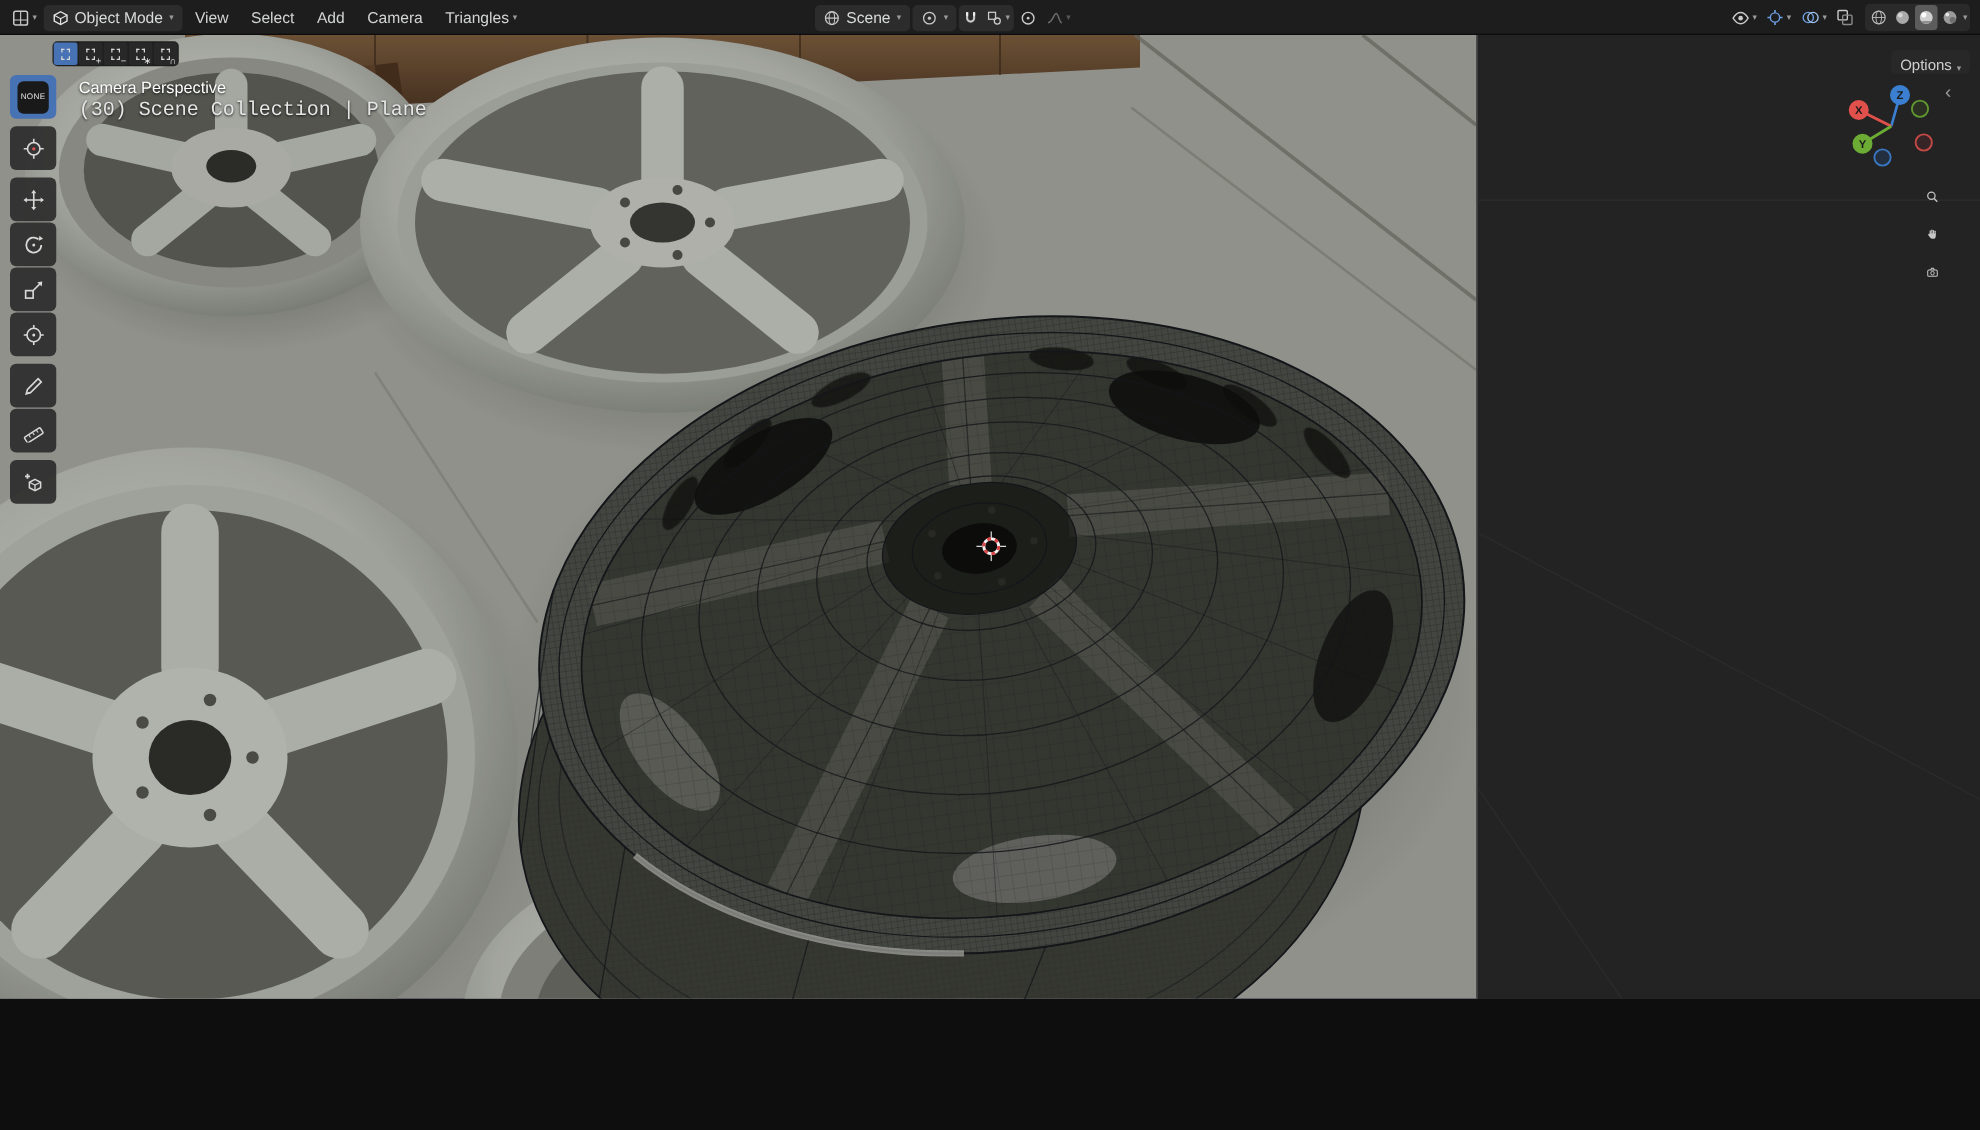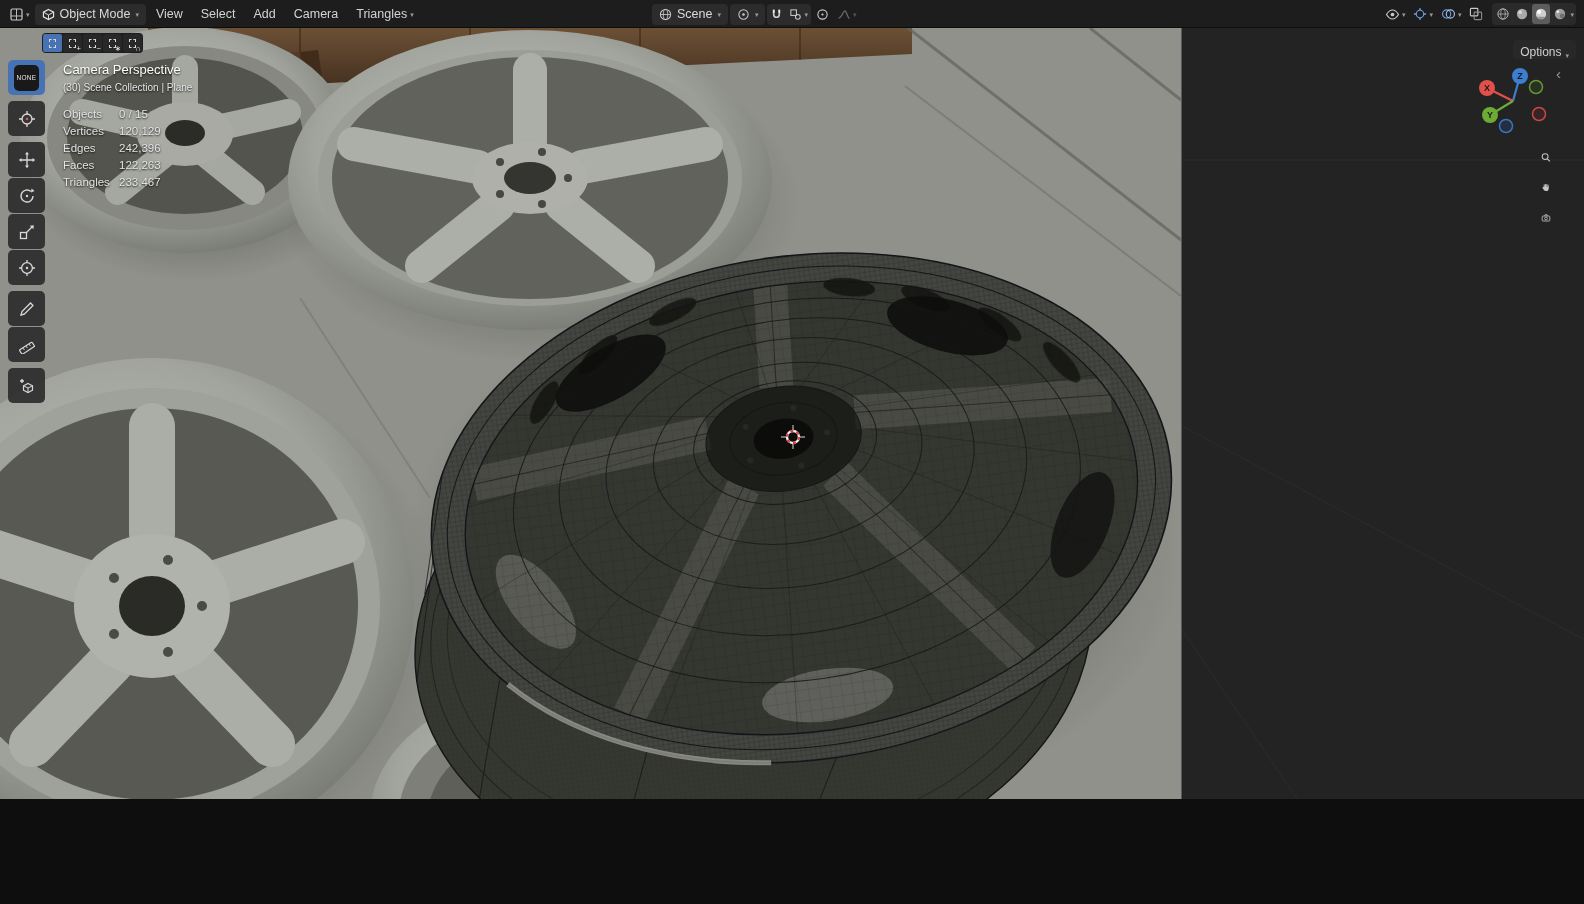--- a/index.html
+++ b/index.html
@@ -40,21 +40,21 @@
   
   .toolbar{position:absolute;left:8px;top:32px;display:flex;flex-direction:column;z-index:25;}
   .tool{width:37px;height:35px;margin-bottom:1px;background:rgba(44,44,44,.92);border:0;border-radius:5px;display:flex;align-items:center;justify-content:center;color:#d8d8d8;}
   .tool.active{background:#4772b3;}
   .tool.gap{margin-top:5px;}
   .rf-badge{width:26px;height:26px;background:#191919;border-radius:5px;color:#e6e6e6;font-size:6.5px;letter-spacing:.3px;display:flex;align-items:center;justify-content:center;}
 
   
   .hud{position:absolute;left:63px;top:33px;z-index:20;color:#fff;text-shadow:0 1px 2px rgba(0,0,0,.85);}
   .hud .l1{font-size:13px;line-height:18px;color:#ffffff;}
-  .hud .l2{font-size:10px;line-height:18px;color:#e6e6e6;}
+  .hud .l2{font-size:16px;line-height:18px;color:#e6e6e6;font-family:Liberation Mono, monospace;}
   .hud .stats{margin-top:11px;display:grid;grid-template-columns:56px auto;row-gap:5px;font-size:11.5px;color:#e3e3e3;}
 
   
   .navgizmo{position:absolute;left:1477px;top:36px;width:72px;height:76px;z-index:22;}
   .sidebtn{position:absolute;left:1535px;width:22px;height:22px;background:rgba(40,40,40,.0);border:0;border-radius:11px;display:flex;align-items:center;justify-content:center;z-index:22;}
   .sidebar-arrow{position:absolute;left:1556px;top:38px;color:#9a9a9a;font-size:15px;line-height:1;z-index:22;}
 
   
   .cursor3d{position:absolute;left:781px;top:397px;width:24px;height:24px;z-index:21;}
 
@@ -505,32 +505,20 @@
           <path d="M10 6.5 14.5 8.8v4.4L10 15.5 5.5 13.2V8.8Z" fill="none" stroke="#d8d8d8" stroke-width="1.2"></path>
           <path d="M5.5 8.8 10 11l4.5-2.2M10 11v4.5" fill="none" stroke="#d8d8d8" stroke-width="1"></path>
           <path d="M4 2v4M2 4h4" stroke="#d8d8d8" stroke-width="1.4"></path>
         </svg>
       </button>
     </div>
 
     <div class="hud">
       <div class="l1">Camera Perspective</div>
       <div class="l2">(30) Scene Collection | Plane</div>
-      <div class="stats">
-        <span>Objects</span>
-          <span>0 / 15</span>
-        <span>Vertices</span>
-          <span>120,129</span>
-        <span>Edges</span>
-          <span>242,396</span>
-        <span>Faces</span>
-          <span>122,263</span>
-        <span>Triangles</span>
-          <span>233,467</span>
-      </div>
     </div>
 
     <div class="navgizmo">
       <svg width="72" height="76" viewBox="0 0 72 76">
         <line x1="36" y1="37" x2="43" y2="12" stroke="#3b7fd0" stroke-width="2.2"></line>
         <line x1="36" y1="37" x2="10" y2="24" stroke="#e2504c" stroke-width="2.2"></line>
         <line x1="36" y1="37" x2="13" y2="51" stroke="#6cac34" stroke-width="2.2"></line>
         <circle cx="59" cy="23" r="6.5" fill="#2c3424" stroke="#6cac34" stroke-width="1.5" opacity="0.85"></circle>
         <circle cx="62" cy="50" r="6.5" fill="#3a2527" stroke="#e2504c" stroke-width="1.5" opacity="0.85"></circle>
         <circle cx="29" cy="62" r="6.5" fill="#233041" stroke="#3b7fd0" stroke-width="1.5" opacity="0.9"></circle>

